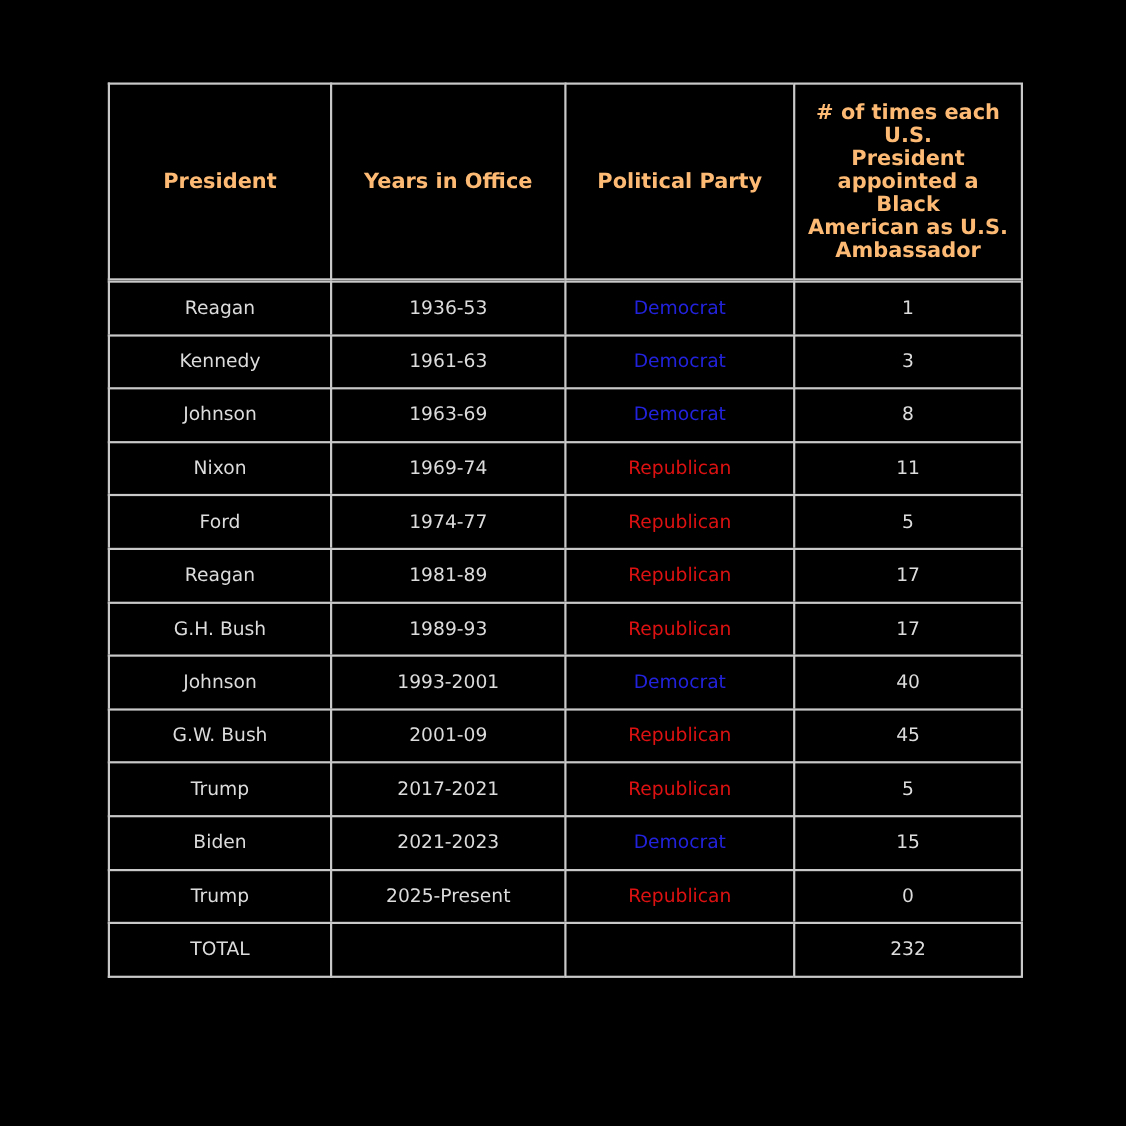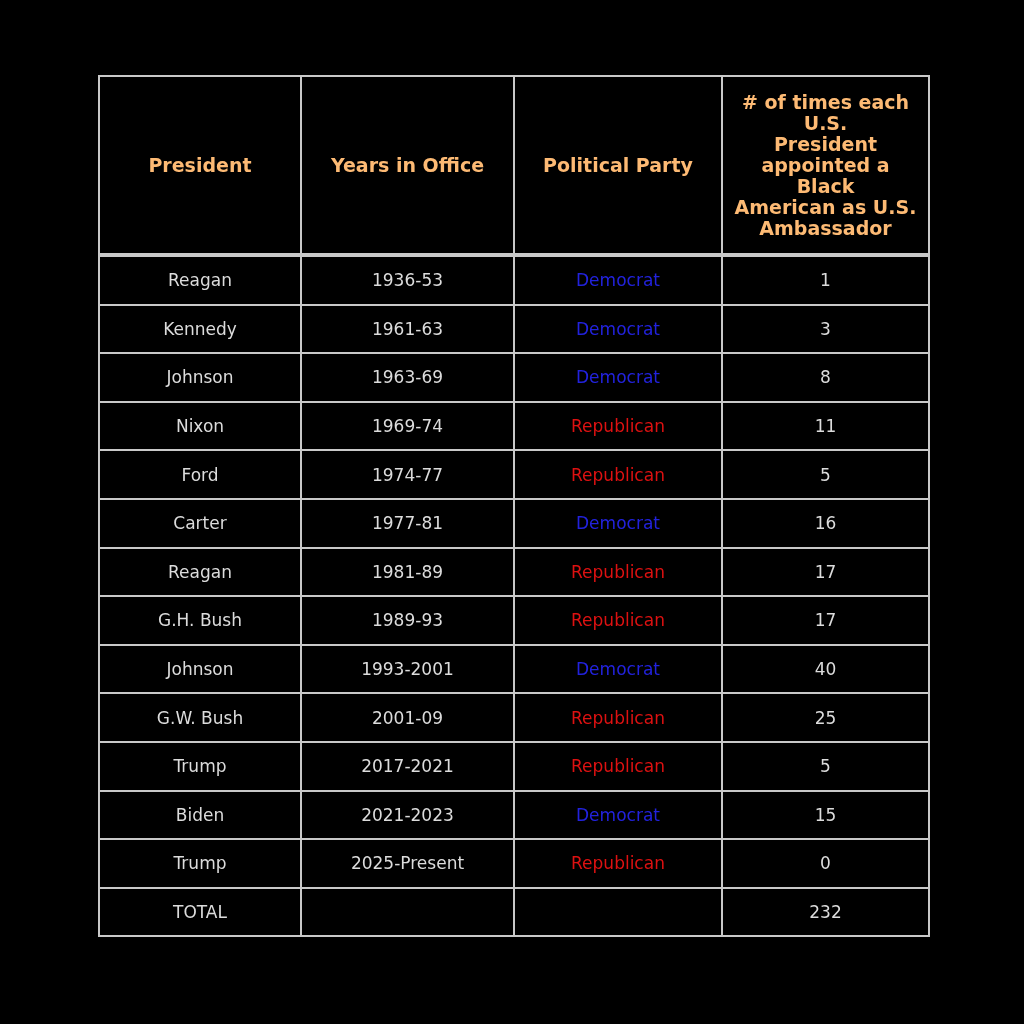--- a/index.html
+++ b/index.html
@@ -154,26 +154,20 @@
           <td class="party-cell" style="color: rgb(221, 17, 17);">Republican</td>
           <td>11</td>
         </tr>
         <tr>
           <td>Ford</td>
           <td>1974-77</td>
           <td class="party-cell" style="color: rgb(221, 17, 17);">Republican</td>
           <td>5</td>
         </tr>
         <tr>
-          <td>Carter</td>
-          <td>1977-81</td>
-          <td class="party-cell" style="color: rgb(34, 34, 221);">Democrat</td>
-          <td>16</td>
-        </tr>
-        <tr>
           <td>Reagan</td>
           <td>1981-89</td>
           <td class="party-cell" style="color: rgb(221, 17, 17);">Republican</td>
           <td>17</td>
         </tr>
         <tr>
           <td>G.H. Bush</td>
           <td>1989-93</td>
           <td class="party-cell" style="color: rgb(221, 17, 17);">Republican</td>
           <td>17</td>
@@ -181,21 +175,21 @@
         <tr>
           <td>Johnson</td>
           <td>1993-2001</td>
           <td class="party-cell" style="color: rgb(34, 34, 221);">Democrat</td>
           <td>40</td>
         </tr>
         <tr>
           <td>G.W. Bush</td>
           <td>2001-09</td>
           <td class="party-cell" style="color: rgb(221, 17, 17);">Republican</td>
-          <td>25</td>
+          <td>45</td>
         </tr>
         <tr>
           <td>Trump</td>
           <td>2017-2021</td>
           <td class="party-cell" style="color: rgb(221, 17, 17);">Republican</td>
           <td>5</td>
         </tr>
         <tr>
           <td>Biden</td>
           <td>2021-2023</td>

